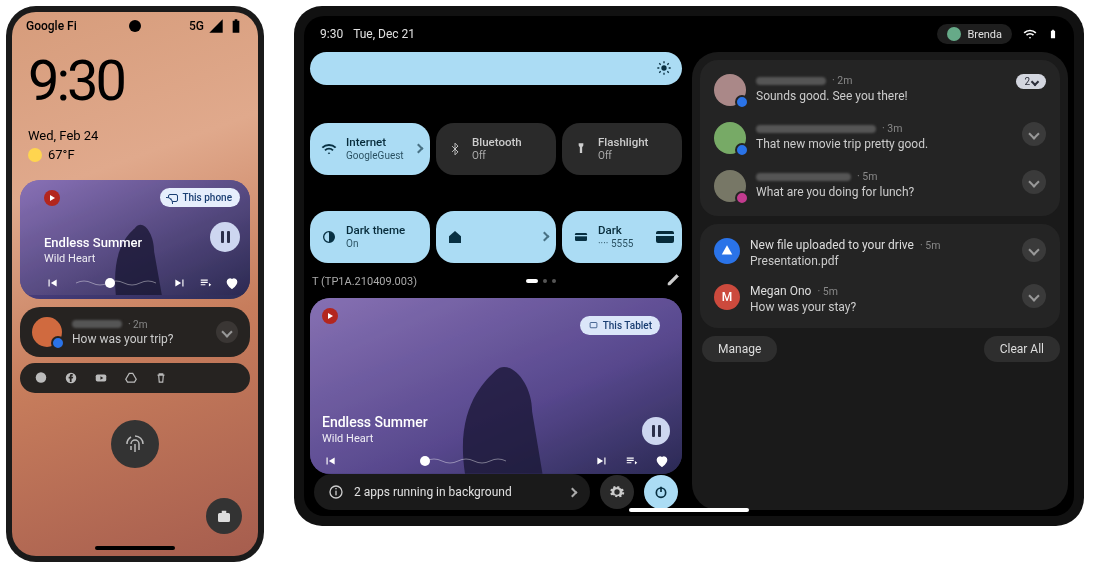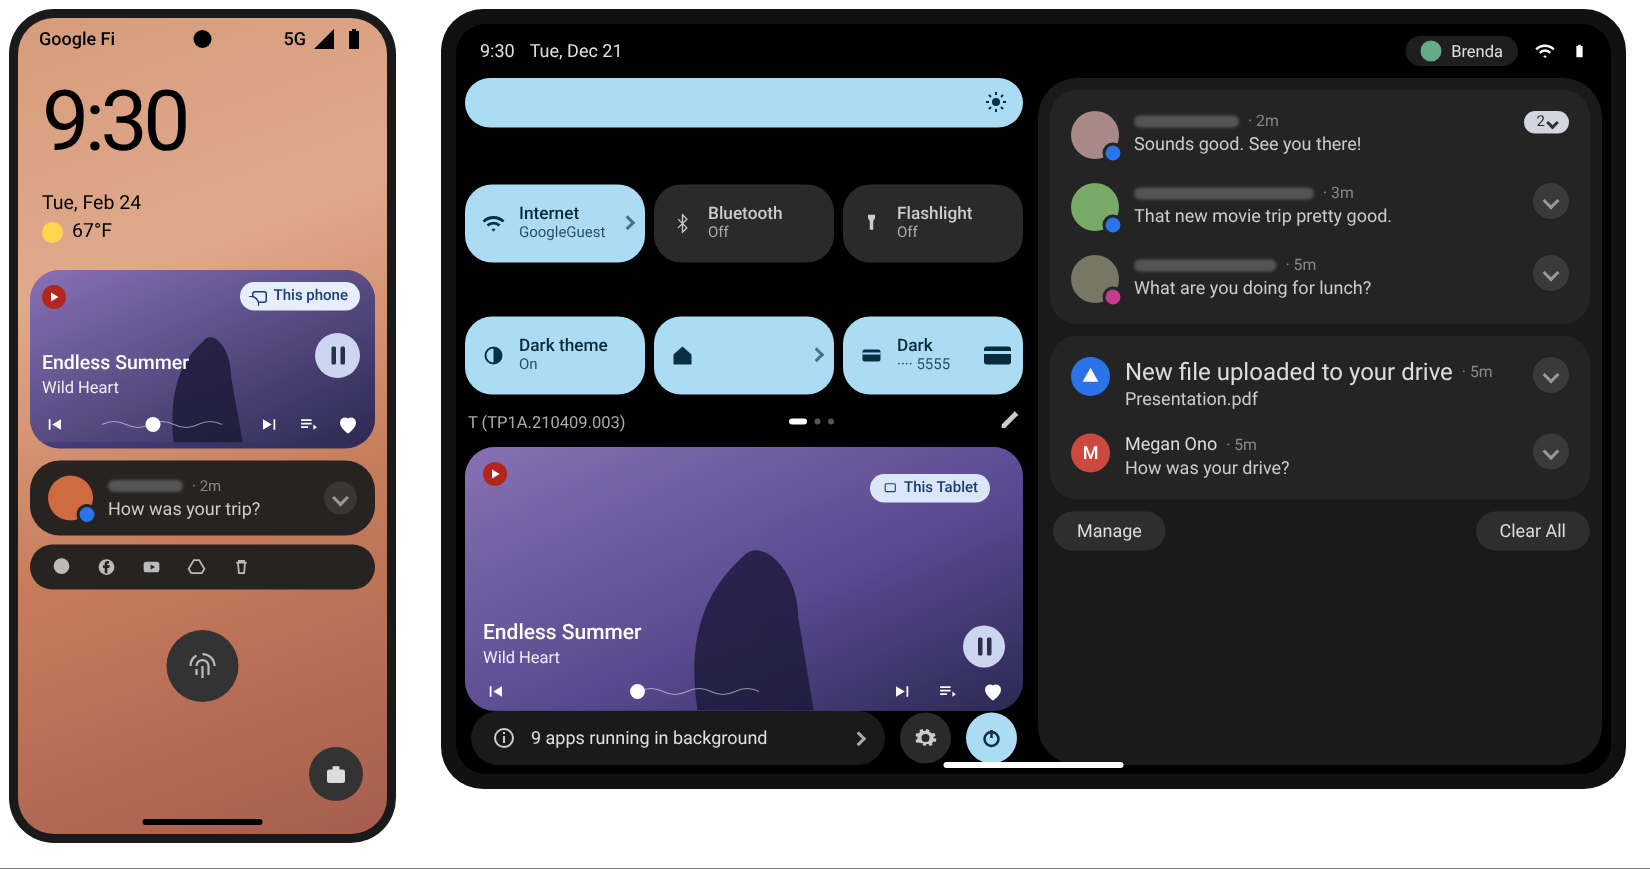--- a/index.html
+++ b/index.html
@@ -12,21 +12,21 @@
   .status-bar { display:flex; align-items:center; justify-content:space-between; padding:6px 14px; font-size:12px; font-weight:500; color:#000;}
   .status-right { display:flex; align-items:center; gap:4px;text-align:center; }
   .camera-dot { position:absolute; top:8px; left:50%; transform:translateX(-50%); width:12px; height:12px; background:#000; border-radius:50%; }
 
   .clock { font-size:56px; font-weight:400; color:#000; letter-spacing:-3px; margin:8px 0 0 16px;}
   .date { font-size:13px; color:#000; margin:14px 0 0 16px;}
   .weather-row { display:flex; align-items:center; gap:6px; color:#000; margin:4px 0 0 16px; font-size:13px;}
   .sun { width:14px; height:14px; background:radial-gradient(circle at 50% 50%, #ffd54f 50%, transparent 52%); border-radius:50%; background-color:#ffd54f;}
 
   .media-card { margin:18px 8px 0 8px; border-radius:20px; overflow:hidden;
-    background: linear-gradient(160deg,#7b64a8 0%, #4b3f82 50%, #2e2d55 100%); position:relative; padding:6px 10px 8px 8px; color:#fff;}
+    background: linear-gradient(160deg,#7b64a8 0%, #4b3f82 50%, #2e2d55 100%); position:relative; padding:6px 10px 8px 24px; color:#fff;}
   .media-top { display:flex; align-items:center; justify-content:space-between; padding:2px 0 0 0; }
   .app-badge { width:16px; height:16px; border-radius:50%; background:#b3261e; display:flex; align-items:center; justify-content:center;}
   .app-badge::after{content:"";width:0;height:0;border-left:5px solid #fff;border-top:3px solid transparent;border-bottom:3px solid transparent;}
   .device-chip { background:#e6eefc; color:#1a3e72; border-radius:20px; font-size:10px; padding:4px 8px; display:flex; align-items:center; gap:4px; font-weight:500;}
   .cast-icon{width:10px;height:8px;border:1.3px solid #1a3e72;border-radius:2px;position:relative;}
   .cast-icon::after{content:"";position:absolute;left:-3px;bottom:-3px;width:6px;height:6px;border:1.3px solid #1a3e72;border-left:none;border-bottom:none;border-radius:0 6px 0 0;background:#e6eefc;}
 
   .song {font-size:13px;font-weight:500;margin-top:26px;}
   .artist{font-size:11px;opacity:.9;margin-top:2px;}
   .play-row{display:flex;align-items:center;justify-content:space-between;margin-top:2px;}
@@ -133,21 +133,21 @@
         <span>5G</span>
         <svg class="icon16" viewBox="0 0 24 24" fill="#000">
             <path d="M2 22L22 2V22H2Z"></path>
           </svg>
         <svg class="icon16" viewBox="0 0 24 24" fill="#000">
             <path d="M7 4h10v18H7zM10 2h4v2h-4z"></path>
           </svg>
       </div>
     </div>
     <div class="clock">9:30</div>
-    <div class="date">Tue, Feb 24</div>
+    <div class="date">Wed, Feb 24</div>
     <div class="weather-row">
       <span class="sun"></span>
       <span>67°F</span>
     </div>
 
     <div class="media-card">
       <svg class="sil" viewBox="0 0 240 120" preserveAspectRatio="xMidYMid slice">
         <rect width="240" height="120" fill="url(#g1)"></rect>
         <defs>
             <linearGradient id="g1" x1="0" y1="0" x2="1" y2="1">
@@ -450,21 +450,21 @@
           </div>
         </div>
 
         <div class="running">
           <div class="run-pill">
             <svg width="16" height="16" viewBox="0 0 24 24" fill="#ccc">
                 <circle cx="12" cy="12" r="9" fill="none" stroke="#ccc" stroke-width="2"></circle>
                 <rect x="11" y="10" width="2" height="7"></rect>
                 <rect x="11" y="6" width="2" height="2"></rect>
               </svg>
-            <span>9 apps running in background</span>
+            <span>2 apps running in background</span>
             <span class="chev-r"></span>
           </div>
           <div class="round-btn settings-btn">
             <svg width="16" height="16" viewBox="0 0 24 24" fill="#ccc">
                 <path d="M12 8a4 4 0 1 0 0 8 4 4 0 0 0 0-8zm9 4l2 1-1 3-2-.5a8 8 0 0 1-1.5 1.5l.5 2-3 1-1-2h-2l-1 2-3-1 .5-2A8 8 0 0 1 5 16.5L3 17l-1-3 2-1v-2L2 10l1-3 2 .5A8 8 0 0 1 6.5 6L6 4l3-1 1 2h2l1-2 3 1-.5 2A8 8 0 0 1 19 7.5l2-.5 1 3-2 1v2z"></path>
               </svg>
           </div>
           <div class="round-btn power-btn">
             <svg width="16" height="16" viewBox="0 0 24 24" fill="none" stroke="#083042" stroke-width="2.5">
                 <circle cx="12" cy="13" r="7"></circle>
@@ -526,37 +526,37 @@
 
         <div class="tnotif">
           <div class="trow">
             <div class="t-av" style="background:#2a73e8;width:26px;height:26px;display:flex;align-items:center;justify-content:center">
               <svg width="14" height="14" viewBox="0 0 24 24" fill="#fff">
                   <path d="M12 2l9 16H3z"></path>
                 </svg>
             </div>
             <div style="flex:1">
               <div class="thead">
-                  <span style="color:#ddd;font-size:16px">New file uploaded to your drive</span>
+                  <span style="color:#ddd;font-size:12px">New file uploaded to your drive</span>
                   <span class="ttime"> · <span>5m</span></span>
                 </div>
               <div class="tbody">Presentation.pdf</div>
             </div>
             <div class="texp">
                 <span class="chev"></span>
               </div>
           </div>
           <div class="trow">
             <div class="t-av" style="background:#cc4a3d;width:26px;height:26px;display:flex;align-items:center;justify-content:center;color:#fff;font-size:12px;font-weight:500">M</div>
             <div style="flex:1">
               <div class="thead">
                   <span style="color:#ddd;font-size:12px">Megan Ono</span>
                   <span class="ttime"> · <span>5m</span></span>
                 </div>
-              <div class="tbody">How was your drive?</div>
+              <div class="tbody">How was your stay?</div>
             </div>
             <div class="texp">
                 <span class="chev"></span>
               </div>
           </div>
         </div>
 
         <div class="t-actions">
           <span class="pill">Manage</span>
           <span class="pill">Clear All</span>

